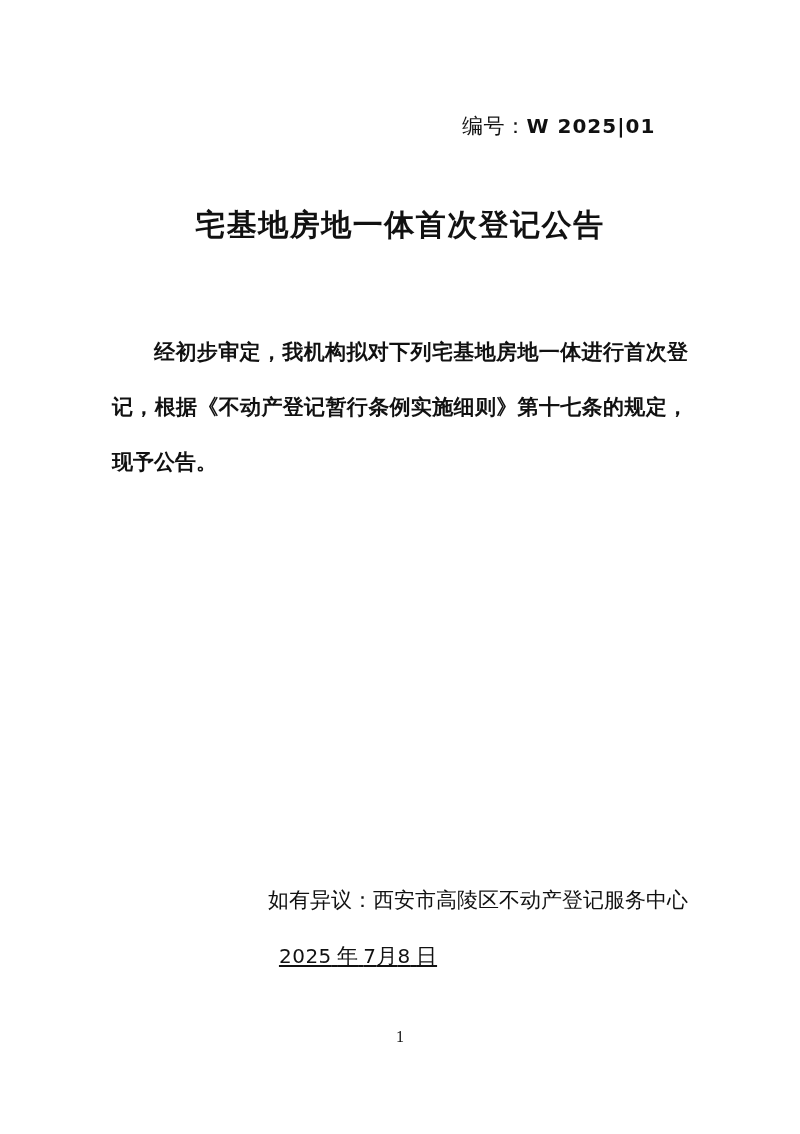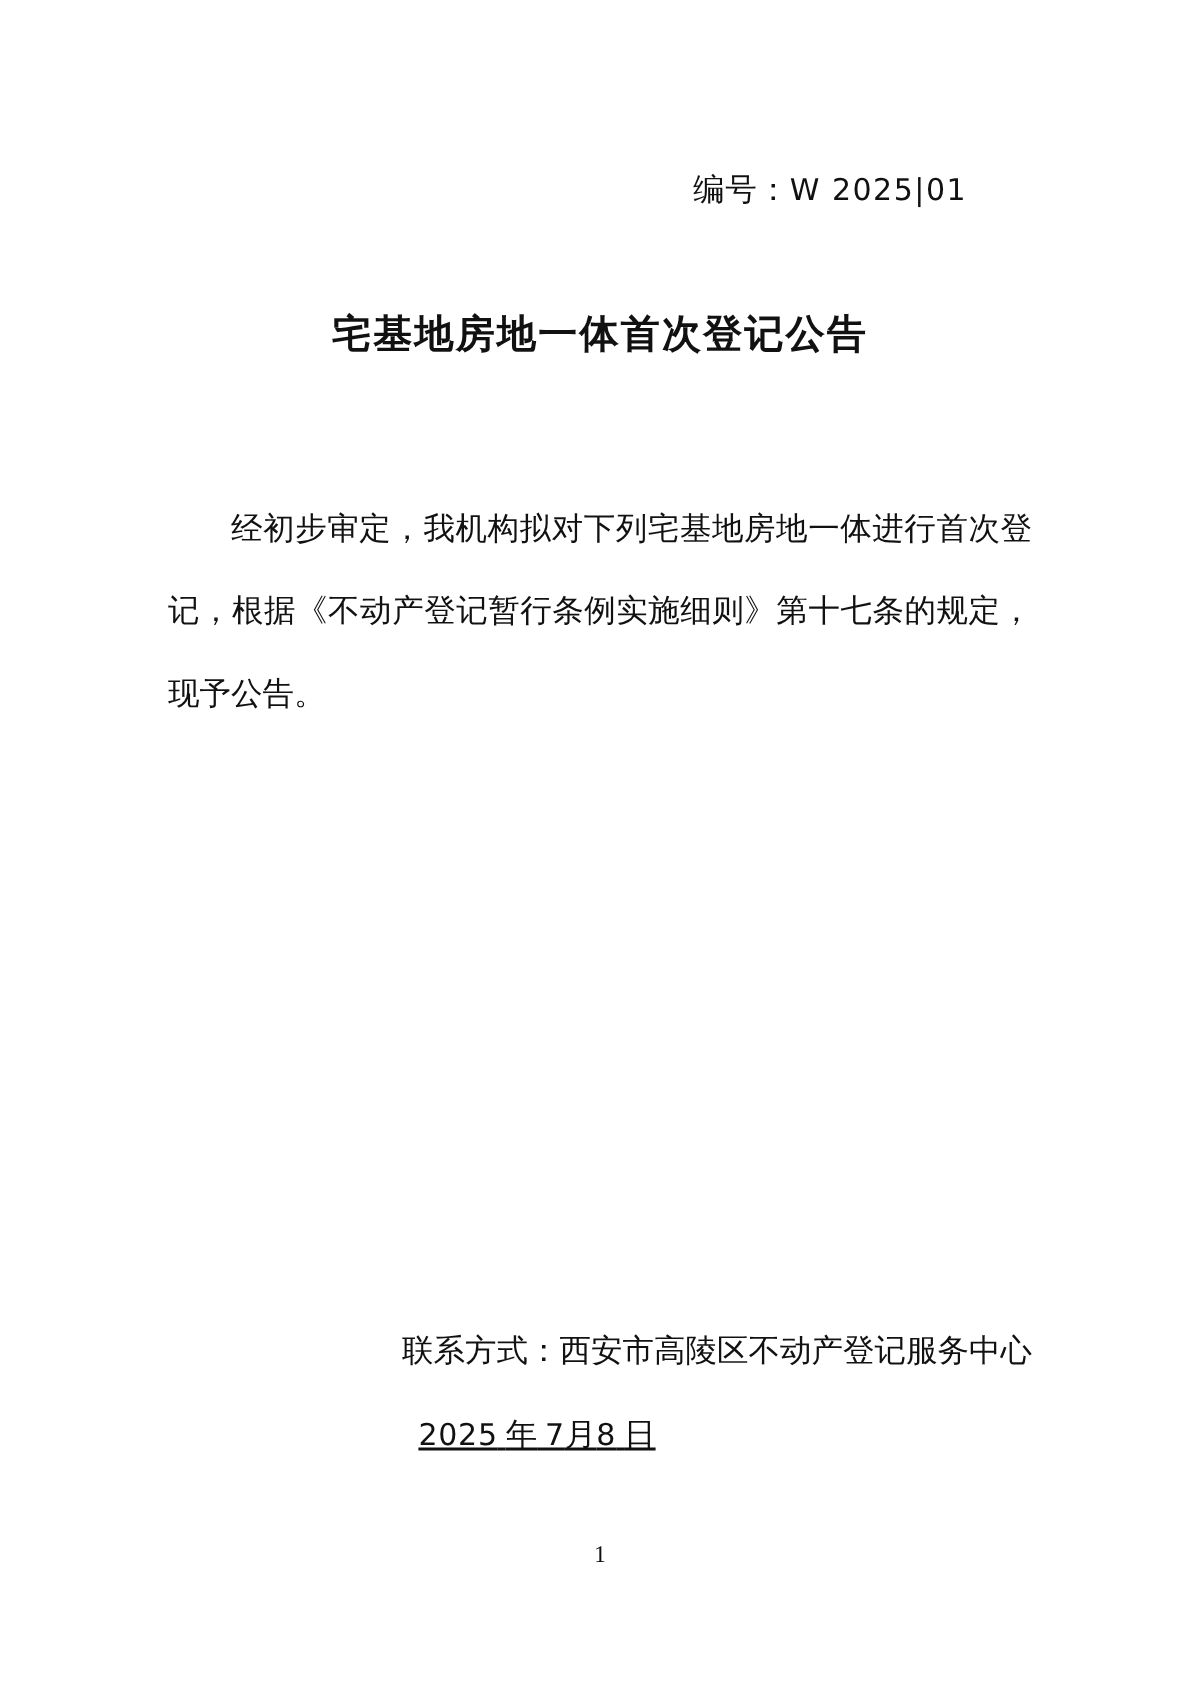--- a/index.html
+++ b/index.html
@@ -27,49 +27,51 @@
     left: 462px;
     font-family: "DejaVu Sans", sans-serif;
     font-size: 21px;
     letter-spacing: 0.5px;
     white-space: nowrap;
   }
   .doc-number .hand {
     font-family: "DejaVu Sans", sans-serif;
     font-size: 20px;
     letter-spacing: 1px;
+    font-weight: bold;
   }
 
   
   .title {
     position: absolute;
     top: 205px;
     left: 0;
     width: 800px;
     text-align: center;
     font-family: "DejaVu Serif", serif;
     font-weight: bold;
-    font-size: 26px;
+    font-size: 30px;
     letter-spacing: 1.5px;
   }
 
   
   .body-block {
     position: absolute;
     top: 325px;
     left: 112px;
     width: 576px;
     font-size: 21px;
     line-height: 55px;
   }
   .para {
     text-indent: 2em;
     margin: 0 0 0 0;
     text-align: justify;
     text-justify: inter-ideograph;
+    font-weight: bold;
   }
   .para + .para {
     margin-top: 0;
   }
   .hand-inline {
     font-family: "DejaVu Sans", sans-serif;
     font-size: 19px;
     letter-spacing: 0.5px;
   }
 
@@ -138,19 +140,19 @@
   <div class="body-block">
 
     <p class="para">经初步审定，我机构拟对下列宅基地房地一体进行首次登记，根据《不动产登记暂行条例实施细则》第十七条的规定，现予公告。</p>
 
 
 
 
   </div>
 
   <div class="sign-block">
-    <div class="sign-org"><span>联系方式：</span><span>西安市高陵区不动产登记服务中心</span></div>
+    <div class="sign-org"><span>如有异议：</span><span>西安市高陵区不动产登记服务中心</span></div>
     <div class="sign-date"><span class="hand-inline">2025</span> <span>年</span> <span class="hand-inline">7</span><span>月</span><span class="hand-inline">8</span> <span>日</span></div>
   </div>
 
   <div class="page-number">1</div>
 
 </div>
 
 </body></html>

